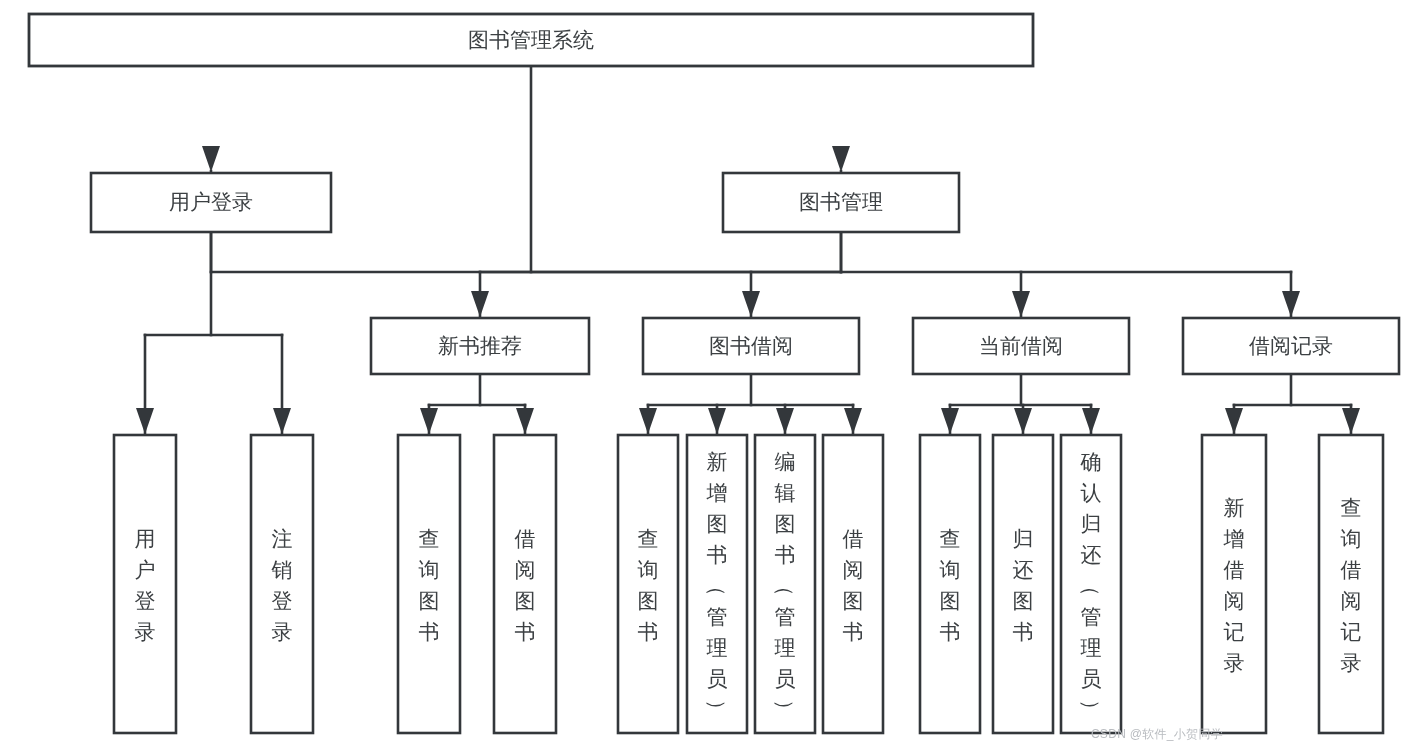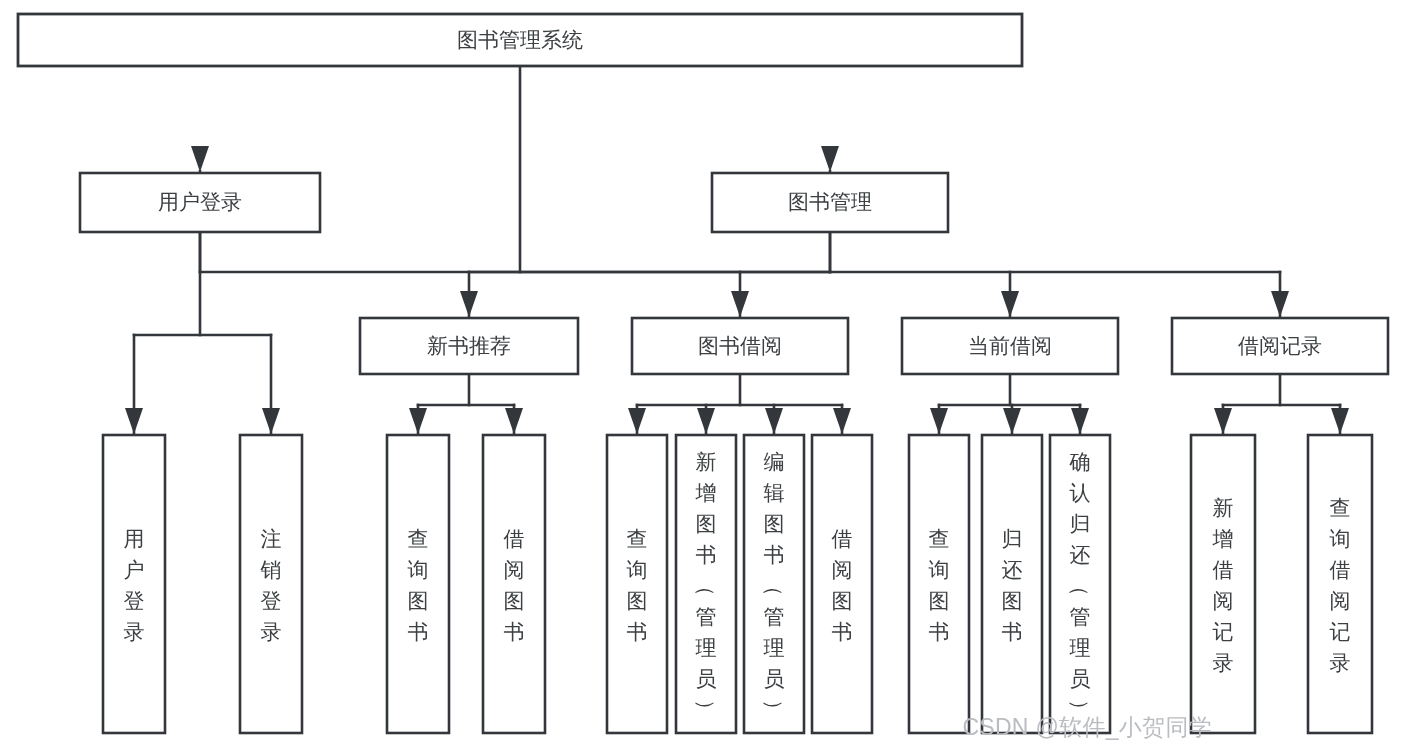--- a/index.html
+++ b/index.html
@@ -11,20 +11,21 @@
     width: 1405px;
     height: 747px;
     font-family: "Liberation Sans", "DejaVu Sans", sans-serif;
     overflow: hidden;
   }
   #diagram-root {
     position: relative;
     width: 1220px;
     height: 747px;
     background: #ffffff;
+    margin-left: 11px;
   }
   svg#flow {
     position: absolute;
     left: 0;
     top: 0;
     width: 1405px;
     height: 747px;
   }
   .node-rect {
     fill: #ffffff;
@@ -55,21 +56,21 @@
     fill: #3c4043;
     font-family: "Liberation Sans", "DejaVu Sans", sans-serif;
     font-size: 21px;
     text-anchor: middle;
   }
   .watermark {
     position: absolute;
     right: 8px;
     bottom: 4px;
     font-family: "Liberation Sans", "DejaVu Sans", sans-serif;
-    font-size: 23px;
+    font-size: 12px;
     color: #b9bcc0;
     letter-spacing: 0.3px;
     white-space: nowrap;
     user-select: none;
   }
 </style>
 </head>
 <body>
 
 <div id="diagram-root">

